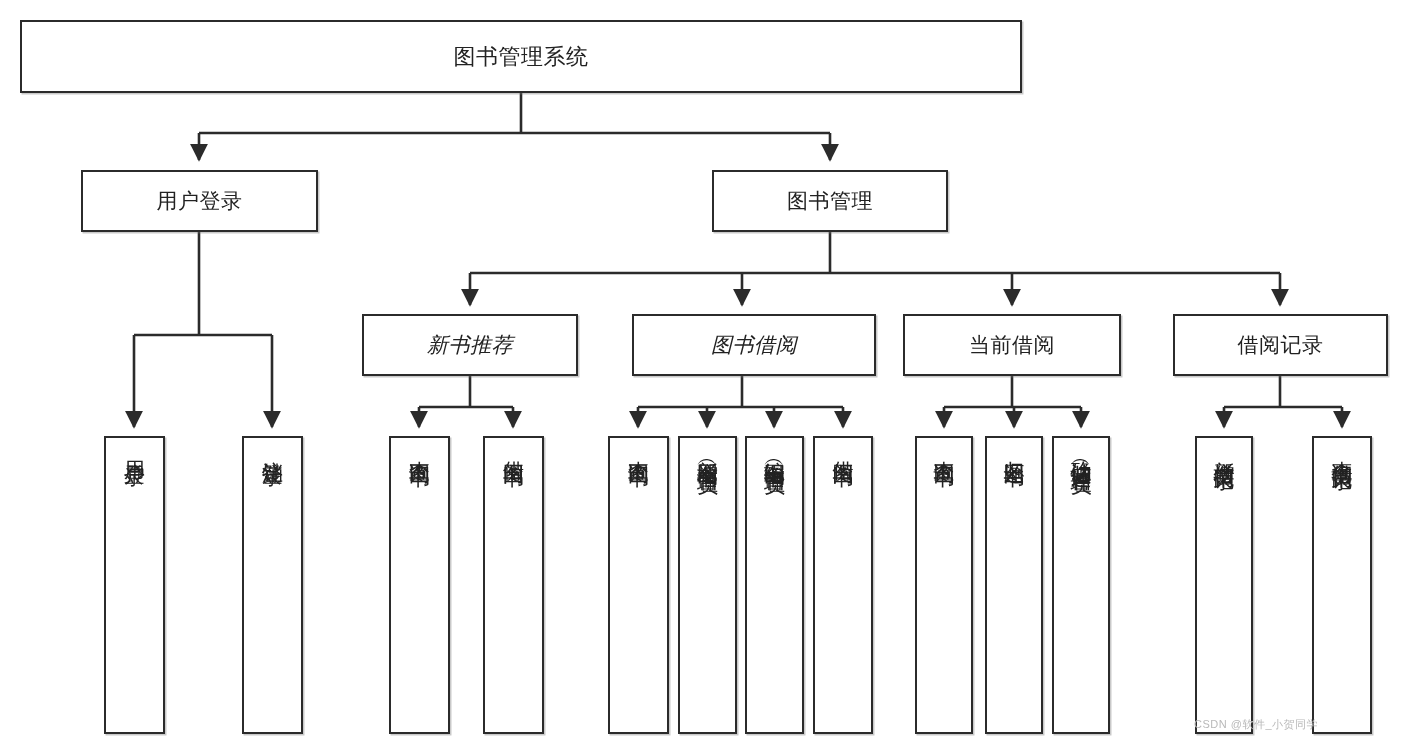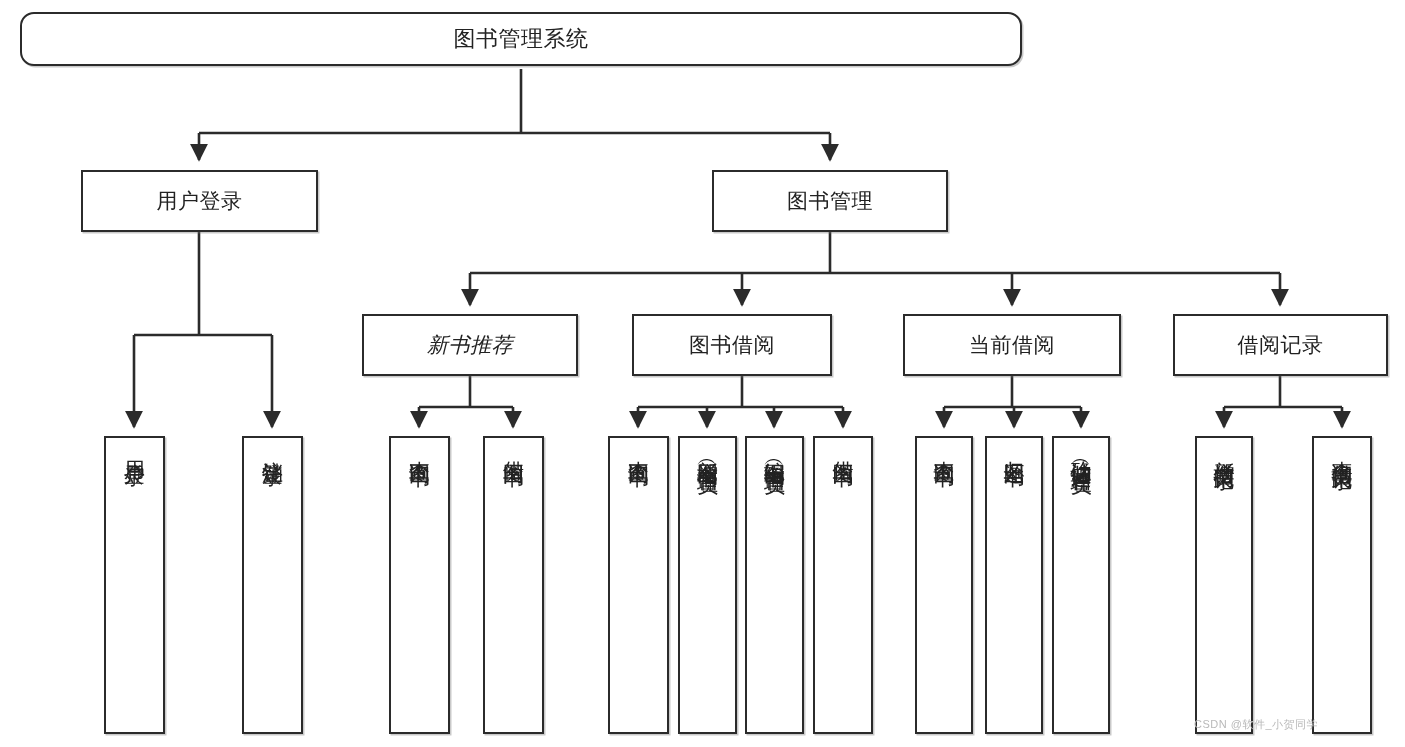--- a/index.html
+++ b/index.html
@@ -116,35 +116,35 @@
       <path d="M 1014 407 L 1014 427" marker-end="url(#arrow)"></path>
       <path d="M 1081 407 L 1081 427" marker-end="url(#arrow)"></path>
 
       <path d="M 1280 376 L 1280 407"></path>
       <path d="M 1224 407 L 1342 407"></path>
       <path d="M 1224 407 L 1224 427" marker-end="url(#arrow)"></path>
       <path d="M 1342 407 L 1342 427" marker-end="url(#arrow)"></path>
     </g>
   </svg>
 
-  <div class="node root" style="left:20px; top:12px; width:1002px; height:54px;border-radius:14px;">
+  <div class="node root" style="left:20px; top:20px; width:1002px; height:73px;">
     <span class="label">图书管理系统</span>
   </div>
 
   <div class="node" style="left:81px; top:170px; width:237px; height:62px;">
     <span class="label">用户登录</span>
   </div>
   <div class="node" style="left:712px; top:170px; width:236px; height:62px;align-items:center;">
     <span class="label">图书管理</span>
   </div>
 
   <div class="node" style="left:362px; top:314px; width:216px; height:62px;font-style:italic;">
     <span class="label">新书推荐</span>
   </div>
-  <div class="node" style="left:632px; top:314px; width:200px; height:62px;">
+  <div class="node" style="left:632px; top:314px; width:244px; height:62px;font-style:italic;">
     <span class="label">图书借阅</span>
   </div>
   <div class="node" style="left:1173px; top:314px; width:215px; height:62px;">
     <span class="label">借阅记录</span>
   </div>
   <div class="node" style="left:903px; top:314px; width:218px; height:62px;">
     <span class="label">当前借阅</span>
   </div>
 
   <div class="node leaf" style="left:104px; top:436px; width:61px; height:298px;">

